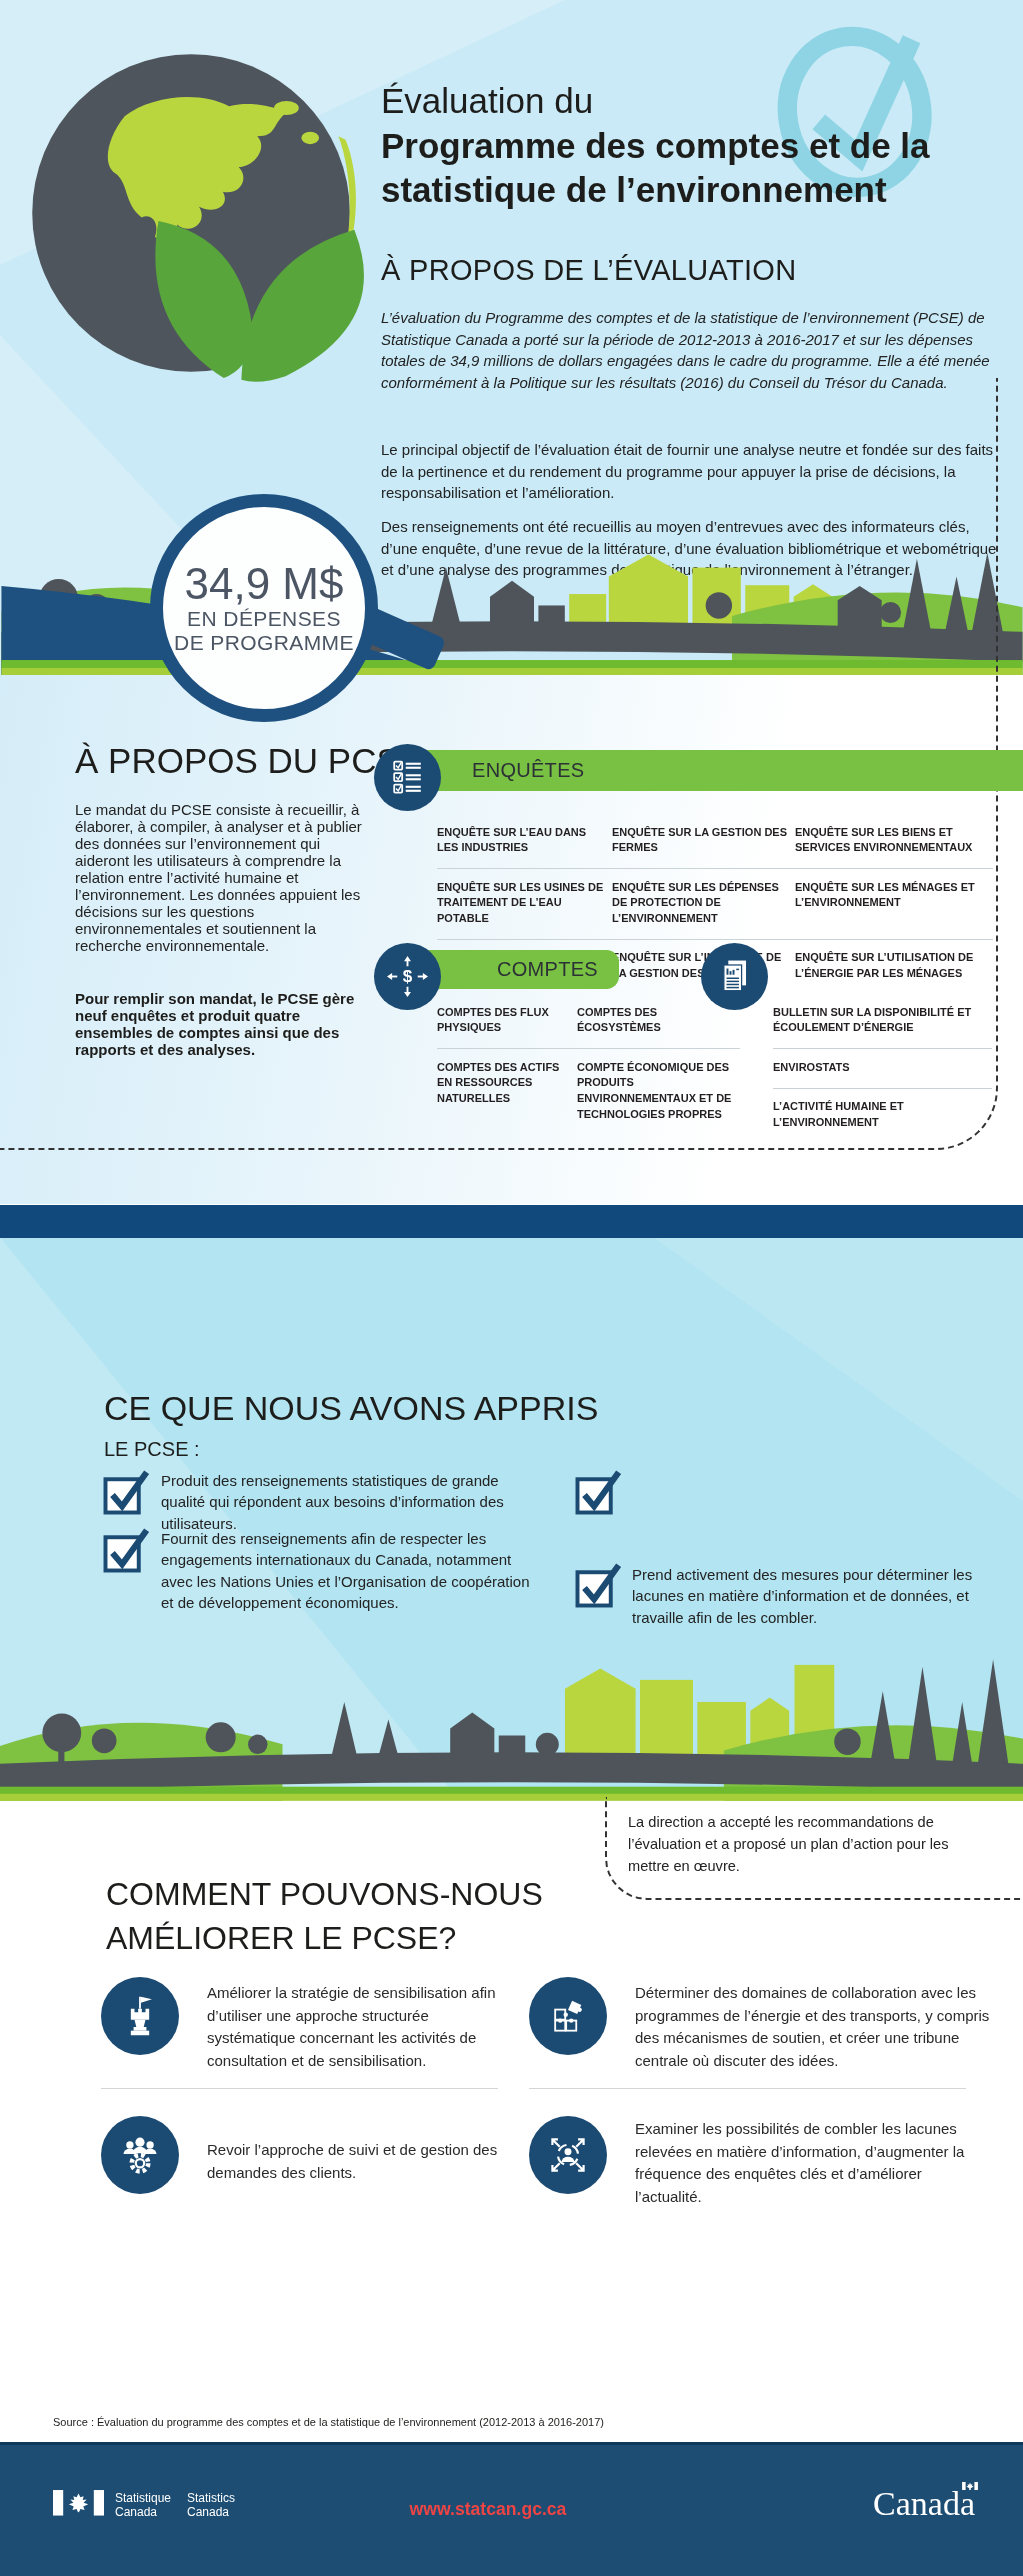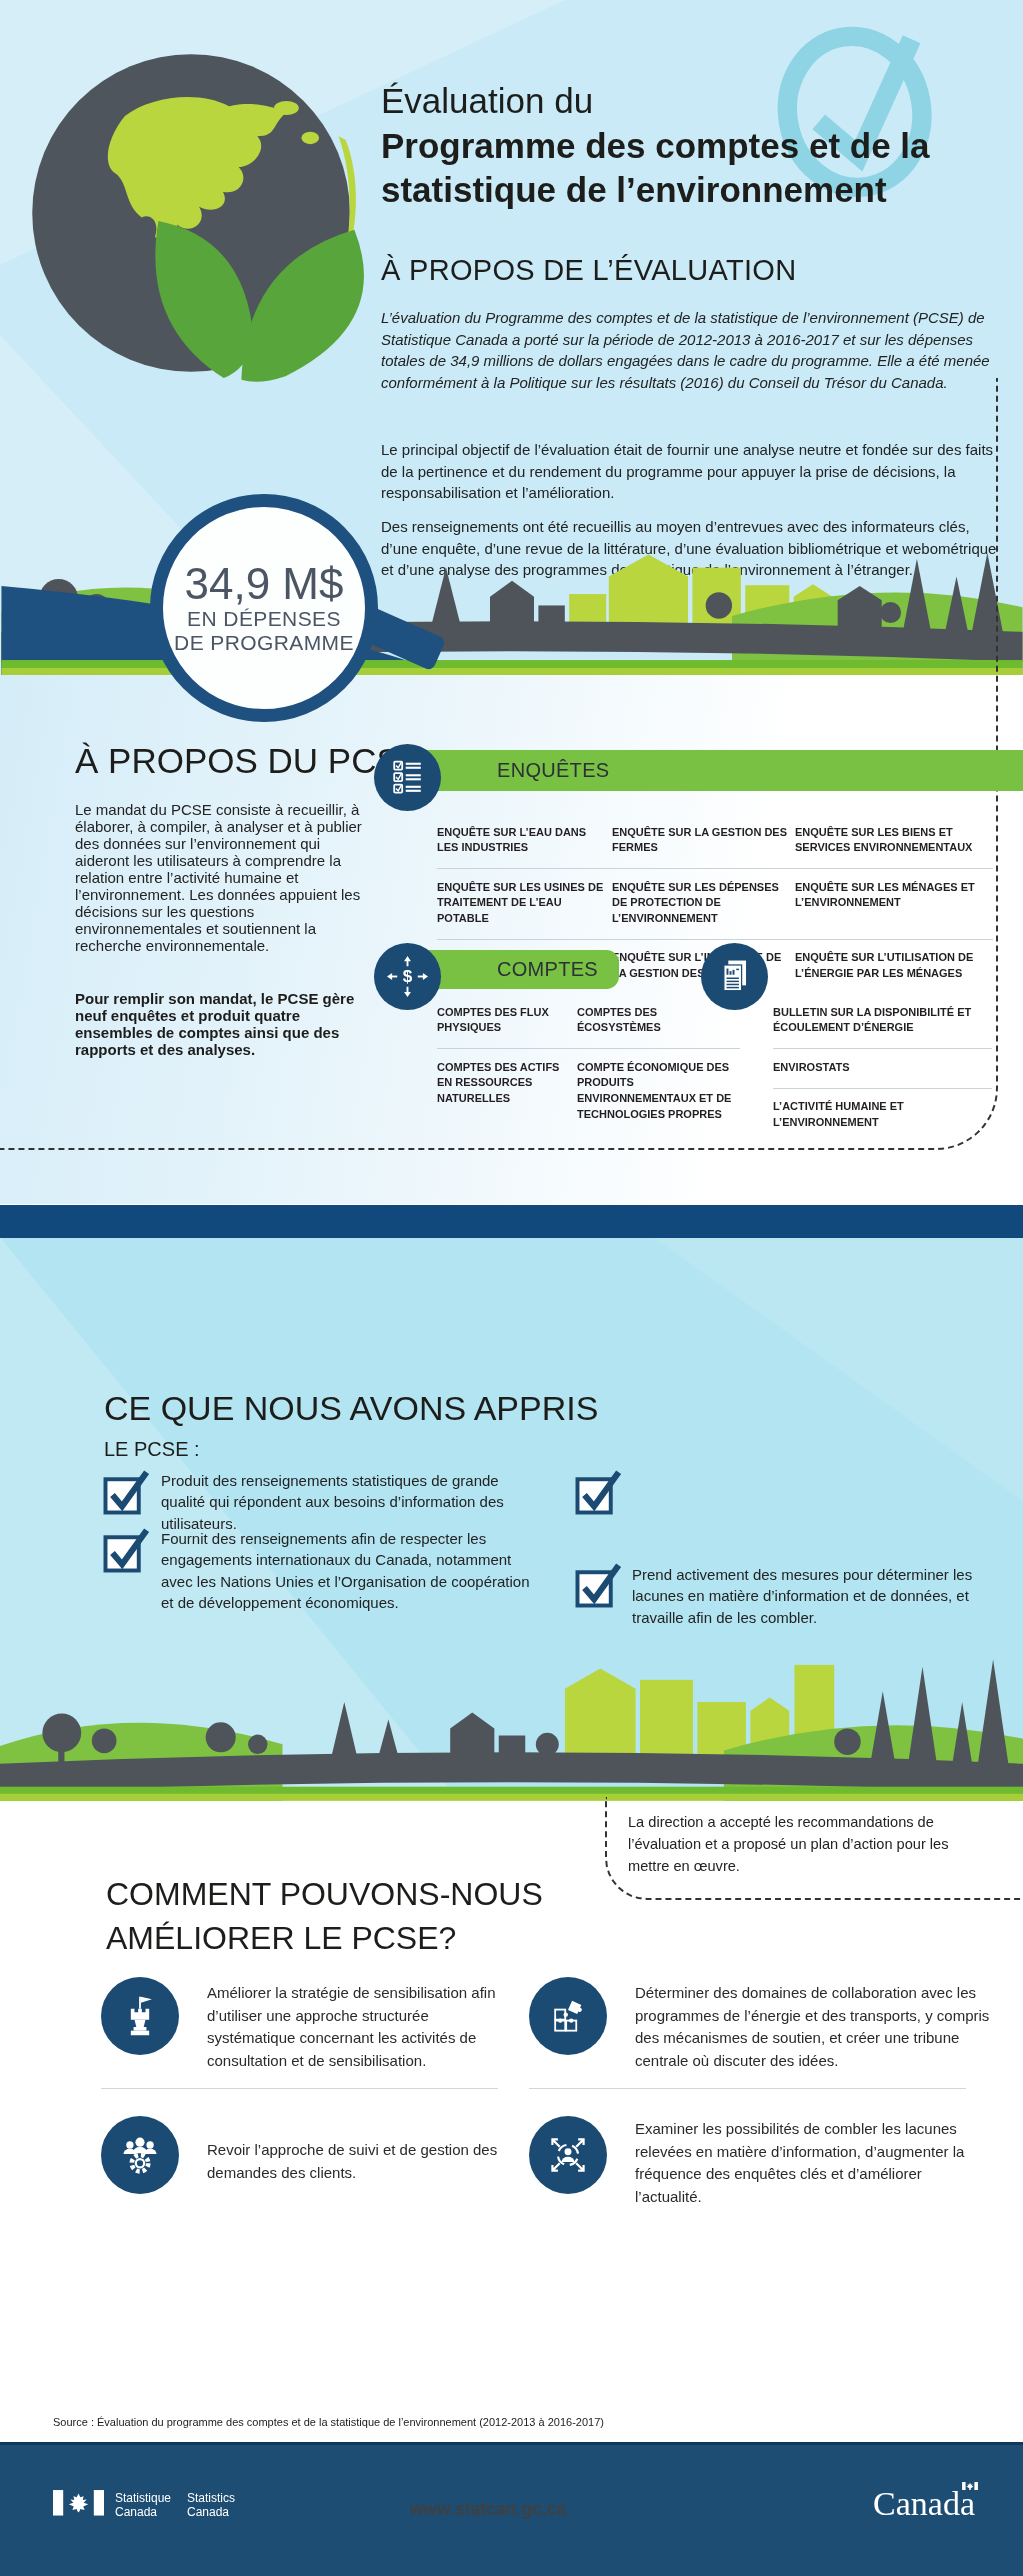--- a/index.html
+++ b/index.html
@@ -68,21 +68,21 @@
   .improve-title{left:106px;font-size:32px;color:#1d1d1b;line-height:1.0;}
   .imp-text{font-size:15px;line-height:1.5;color:#2a2a2a;}
   .icircle.big{width:78px;height:78px;}
   .imp-div{height:0.9px;background:#d2d6d8;}
 
   .source-line{left:53px;top:2416px;font-size:11px;color:#1d1d1b;}
 
   
   .footer{left:0;top:2442px;width:1024px;height:134px;background:#1d4d73;border-top:3.5px solid #0d3a5c;box-sizing:border-box;}
   .agency{font-size:12px;color:#ffffff;line-height:1.2;white-space:pre-line;}
-  .footer-url{left:0;top:2499px;width:976px;text-align:center;font-size:17.6px;font-weight:bold;color:#404040;}
+  .footer-url{left:0;top:2499px;width:976px;text-align:center;font-size:17.6px;font-weight:bold;color:#ef4444;}
   .wordmark{right:49px;top:2485px;font-family:"Liberation Serif",serif;font-size:34px;color:#ffffff;}
   .wordmark .wm-wrap{position:relative;display:inline-block;}
   .wm-flag{position:absolute;right:-2.6px;top:-3.5px;}
 </style>
 </head>
 <body>
 
 <div class="page">
 
   <div class="abs sky">
@@ -161,21 +161,21 @@
   <div class="abs mag">
     <div class="mag-value">34,9 M$</div>
     <div class="mag-label">EN DÉPENSES</div>
     <div class="mag-label">DE PROGRAMME</div>
   </div>
 
   <div class="abs pcse-title">À PROPOS DU PCSE</div>
   <p class="abs pcse-intro">Le mandat du PCSE consiste à recueillir, à élaborer, à compiler, à analyser et à publier des données sur l’environnement qui aideront les utilisateurs à comprendre la relation entre l’activité humaine et l’environnement. Les données appuient les décisions sur les questions environnementales et soutiennent la recherche environnementale.</p>
   <p class="abs pcse-bold">Pour remplir son mandat, le PCSE gère neuf enquêtes et produit quatre ensembles de comptes ainsi que des rapports et des analyses.</p>
 
-  <div class="abs gbar" style="left:402px;top:750px;width:621px;height:41px;padding-left:95px;box-sizing:border-box;border-radius:7px 0 0 7px;">
+  <div class="abs gbar" style="left:402px;top:750px;width:621px;height:41px;padding-left:70px;box-sizing:border-box;border-radius:7px 0 0 7px;">
     <span>ENQUÊTES</span>
   </div>
   <div class="abs icircle small" style="left:374px;top:744px;">
     <svg width="39" height="39" viewBox="0 0 44 44">
       <g stroke="#fff" fill="none" stroke-width="2">
         <rect x="7" y="4" width="9" height="9" rx="1"></rect>
           <rect x="7" y="17" width="9" height="9" rx="1"></rect>
           <rect x="7" y="30" width="9" height="9" rx="1"></rect>
       </g>
       <g stroke="#fff" fill="none" stroke-width="1.6">

